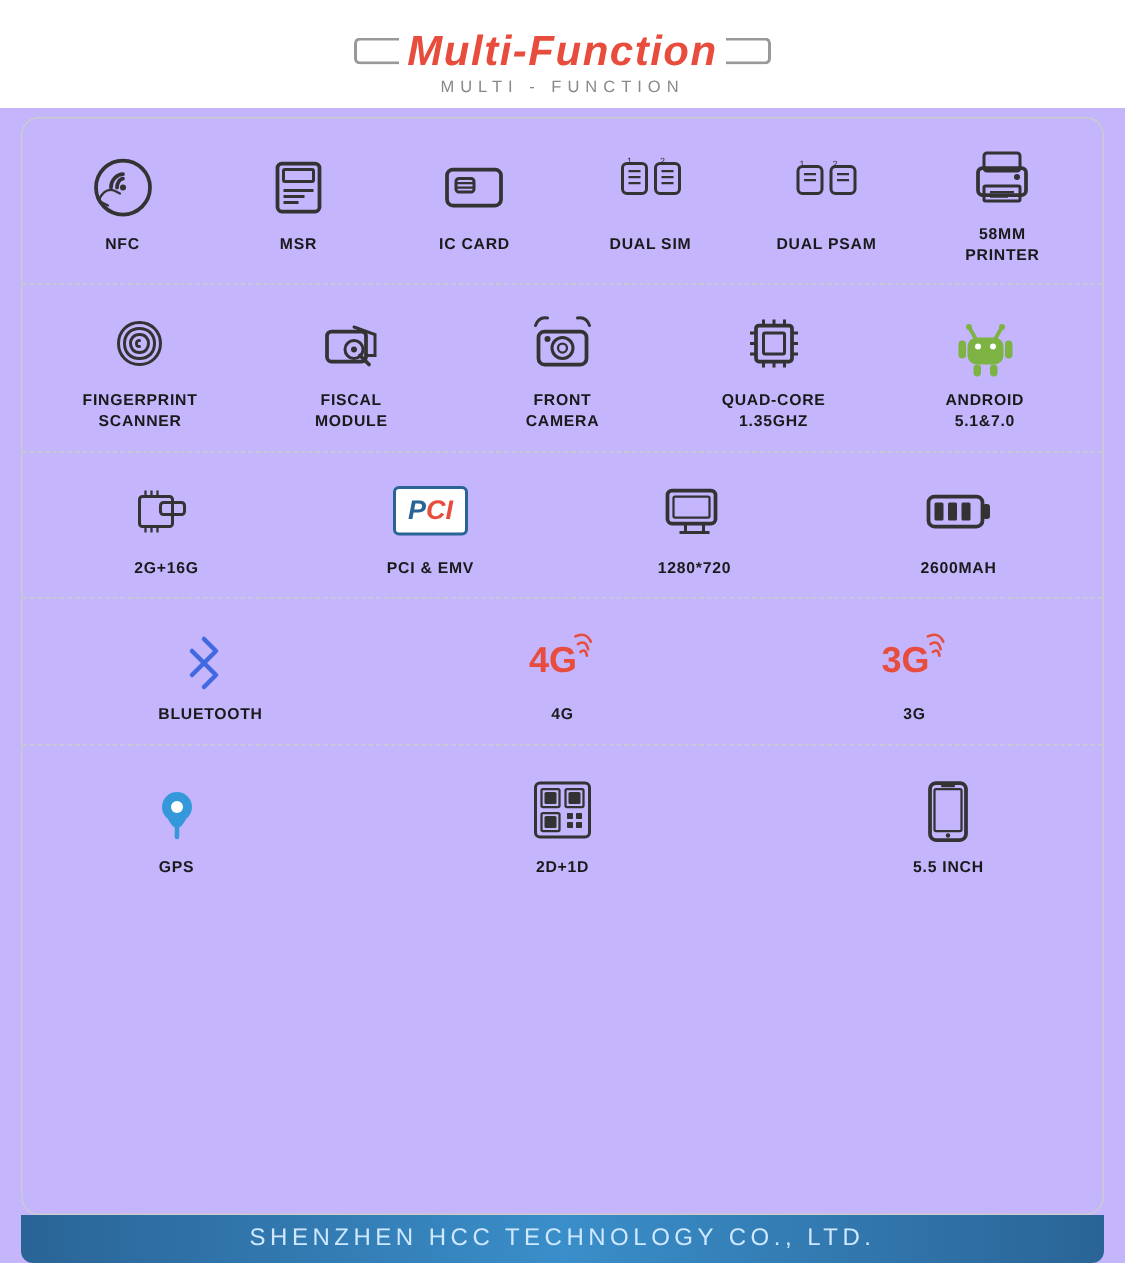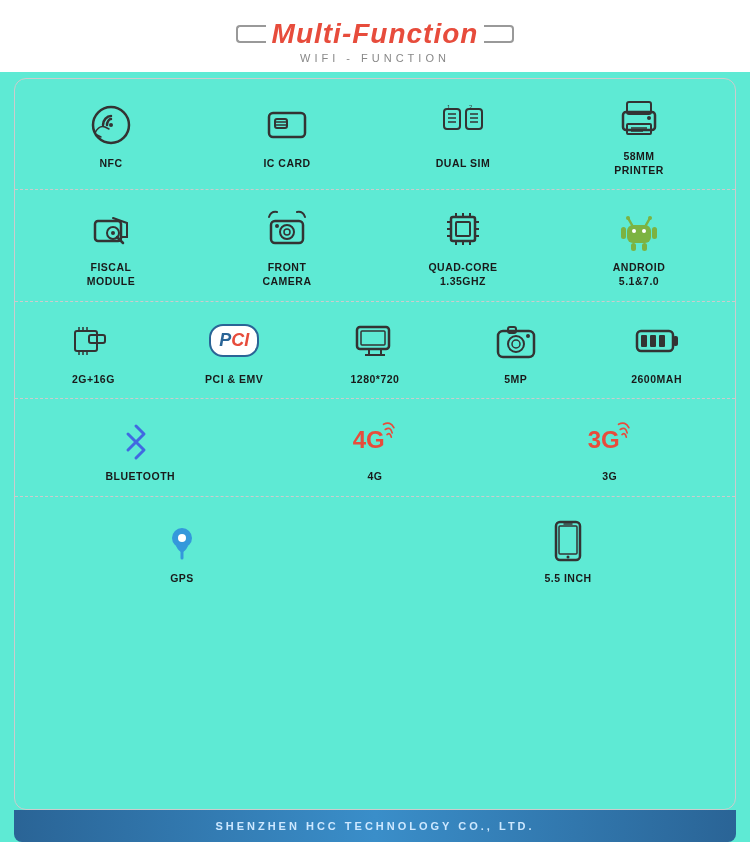--- a/index.html
+++ b/index.html
@@ -6,21 +6,21 @@
     body {
       width: 750px;
       height: 842px;
       background: #f0f0f0;
       font-family: Arial, sans-serif;
       overflow: hidden;
     }
     .main-container {
       width: 750px;
       height: 842px;
-      background: #5eead4;
+      background: #c4b5fd;
       display: flex;
       flex-direction: column;
     }
     .header {
       text-align: center;
       padding: 18px 0 8px 0;
       background: #fff;
     }
     .header-bracket {
       display: flex;
@@ -111,23 +111,23 @@
       background: linear-gradient(90deg, #2a6496 0%, #3a8ec9 50%, #2a6496 100%);
       height: 32px;
       display: flex;
       align-items: center;
       justify-content: center;
       margin: 0 14px;
       border-radius: 0 0 8px 8px;
     }
     .footer-text {
       color: #cde8ff;
-      font-size: 11px;
+      font-size: 16px;
       letter-spacing: 3px;
-      font-weight: 700;
+      font-weight: 400;
     }
     .multicolor-ring {
       width: 42px;
       height: 42px;
       border-radius: 50%;
       background: conic-gradient(red 0deg 60deg, yellow 60deg 120deg, green 120deg 180deg, cyan 180deg 240deg, blue 240deg 300deg, magenta 300deg 360deg);
       position: relative;
     }
     .multicolor-ring::after {
       content: '';
@@ -136,21 +136,21 @@
       left: 50%;
       transform: translate(-50%, -50%);
       width: 18px;
       height: 18px;
       border-radius: 50%;
       background: #fff;
     }
     .pci-badge {
       background: #fff;
       border: 2px solid #2a6496;
-      border-radius: 14px;
+      border-radius: 4px;
       padding: 4px 8px;
       font-size: 18px;
       font-weight: 900;
       color: #2a6496;
       font-style: italic;
     }
     .pci-badge .ci-red { color: #e74c3c; }
   </style>
 </head>
 <body>
@@ -158,39 +158,51 @@
 <div class="main-container">
 
   <div class="header">
     <div class="header-bracket">
       <div class="bracket-left"></div>
       <div class="header-title">
         <span>Multi-</span><span style="color:#e74c3c">Function</span>
       </div>
       <div class="bracket-right"></div>
     </div>
-    <div class="header-subtitle">WIFI - FUNCTION</div>
+    <div class="header-subtitle">MULTI - FUNCTION</div>
   </div>
 
   <div class="content-box">
 
     <div class="feature-row">
       <div class="feature-item">
         <div class="feature-icon">
           <svg viewBox="0 0 48 48" fill="none" xmlns="http://www.w3.org/2000/svg">
             <circle cx="24" cy="24" r="18" stroke="#333" stroke-width="2.5" fill="none"></circle>
             <path d="M16 24 C16 19, 20 15, 24 15" stroke="#333" stroke-width="2.5" fill="none" stroke-linecap="round"></path>
             <path d="M20 24 C20 21, 22 18, 24 18" stroke="#333" stroke-width="2.5" fill="none" stroke-linecap="round"></path>
             <circle cx="24" cy="24" r="2" fill="#333"></circle>
 
             <path d="M8 32 Q12 24 18 26 L22 28" stroke="#333" stroke-width="1.5" fill="none" stroke-linecap="round"></path>
             <path d="M10 34 L14 36" stroke="#333" stroke-width="1.5" fill="none" stroke-linecap="round"></path>
           </svg>
         </div>
         <div class="feature-label">NFC</div>
+      </div>
+      <div class="feature-item">
+        <div class="feature-icon">
+          <svg viewBox="0 0 48 48" fill="none" xmlns="http://www.w3.org/2000/svg">
+            <rect x="10" y="8" width="28" height="32" rx="3" stroke="#333" stroke-width="2.5"></rect>
+            <rect x="14" y="12" width="20" height="8" rx="1" stroke="#333" stroke-width="2"></rect>
+            <line x1="14" y1="26" x2="34" y2="26" stroke="#333" stroke-width="2"></line>
+            <line x1="14" y1="30" x2="28" y2="30" stroke="#333" stroke-width="2"></line>
+            <line x1="14" y1="34" x2="24" y2="34" stroke="#333" stroke-width="2"></line>
+          </svg>
+        </div>
+        <div class="feature-label">MSR</div>
       </div>
       <div class="feature-item">
         <div class="feature-icon">
           <svg viewBox="0 0 48 48" fill="none" xmlns="http://www.w3.org/2000/svg">
             <rect x="6" y="12" width="36" height="24" rx="4" stroke="#333" stroke-width="2.5"></rect>
             <rect x="12" y="18" width="12" height="9" rx="2" stroke="#333" stroke-width="2"></rect>
             <line x1="12" y1="21" x2="24" y2="21" stroke="#333" stroke-width="1.5"></line>
             <line x1="12" y1="24" x2="24" y2="24" stroke="#333" stroke-width="1.5"></line>
           </svg>
         </div>
@@ -210,33 +222,62 @@
             <line x1="31" y1="21" x2="39" y2="21" stroke="#333" stroke-width="1.5"></line>
             <text x="8" y="8" font-size="6" fill="#333">1</text>
             <text x="30" y="8" font-size="6" fill="#333">2</text>
           </svg>
         </div>
         <div class="feature-label">DUAL SIM</div>
       </div>
       <div class="feature-item">
         <div class="feature-icon">
           <svg viewBox="0 0 48 48" fill="none" xmlns="http://www.w3.org/2000/svg">
+            <rect x="5" y="10" width="16" height="18" rx="3" stroke="#333" stroke-width="2"></rect>
+            <line x1="9" y1="15" x2="17" y2="15" stroke="#333" stroke-width="1.5"></line>
+            <line x1="9" y1="19" x2="17" y2="19" stroke="#333" stroke-width="1.5"></line>
+            <rect x="27" y="10" width="16" height="18" rx="3" stroke="#333" stroke-width="2"></rect>
+            <line x1="31" y1="15" x2="39" y2="15" stroke="#333" stroke-width="1.5"></line>
+            <line x1="31" y1="19" x2="39" y2="19" stroke="#333" stroke-width="1.5"></line>
+            <text x="6" y="10" font-size="6" fill="#333">1</text>
+            <text x="28" y="10" font-size="6" fill="#333">2</text>
+          </svg>
+        </div>
+        <div class="feature-label">DUAL PSAM</div>
+      </div>
+      <div class="feature-item">
+        <div class="feature-icon">
+          <svg viewBox="0 0 48 48" fill="none" xmlns="http://www.w3.org/2000/svg">
             <rect x="8" y="18" width="32" height="18" rx="3" stroke="#333" stroke-width="2.5"></rect>
             <rect x="12" y="8" width="24" height="12" rx="2" stroke="#333" stroke-width="2"></rect>
             <rect x="12" y="30" width="24" height="10" rx="1" stroke="#333" stroke-width="2"></rect>
             <line x1="16" y1="34" x2="32" y2="34" stroke="#333" stroke-width="1.5"></line>
             <line x1="16" y1="37" x2="28" y2="37" stroke="#333" stroke-width="1.5"></line>
             <circle cx="34" cy="24" r="2" fill="#333"></circle>
           </svg>
         </div>
         <div class="feature-label">58MM<br>PRINTER</div>
       </div>
     </div>
 
     <div class="feature-row">
+      <div class="feature-item">
+        <div class="feature-icon">
+          <svg viewBox="0 0 48 48" fill="none" xmlns="http://www.w3.org/2000/svg">
+            <path d="M24 10 C16 10, 10 16, 10 24 C10 32, 16 38, 24 38" stroke="#333" stroke-width="2" fill="none" stroke-linecap="round"></path>
+            <path d="M24 14 C18 14, 14 18, 14 24 C14 30, 18 34, 24 34" stroke="#333" stroke-width="2" fill="none" stroke-linecap="round"></path>
+            <path d="M24 18 C20 18, 18 21, 18 24 C18 27, 20 30, 24 30" stroke="#333" stroke-width="2" fill="none" stroke-linecap="round"></path>
+            <path d="M24 22 C22 22, 22 23, 22 24 C22 25, 22 26, 24 26" stroke="#333" stroke-width="2" fill="none" stroke-linecap="round"></path>
+            <path d="M24 10 C32 10, 38 16, 38 24 C38 32, 32 38, 24 38" stroke="#333" stroke-width="2" fill="none" stroke-linecap="round"></path>
+            <path d="M24 14 C30 14, 34 18, 34 24 C34 30, 30 34, 24 34" stroke="#333" stroke-width="2" fill="none" stroke-linecap="round"></path>
+            <path d="M24 18 C28 18, 30 21, 30 24 C30 27, 28 30, 24 30" stroke="#333" stroke-width="2" fill="none" stroke-linecap="round"></path>
+          </svg>
+        </div>
+        <div class="feature-label">FINGERPRINT<br>SCANNER</div>
+      </div>
       <div class="feature-item">
         <div class="feature-icon">
           <svg viewBox="0 0 48 48" fill="none" xmlns="http://www.w3.org/2000/svg">
             <rect x="8" y="16" width="26" height="20" rx="3" stroke="#333" stroke-width="2.5"></rect>
             <path d="M26 13 L40 18 L40 32 L34 32" stroke="#333" stroke-width="2" fill="none" stroke-linecap="round"></path>
             <circle cx="26" cy="28" r="6" stroke="#333" stroke-width="2"></circle>
             <circle cx="26" cy="28" r="2" fill="#333"></circle>
 
             <line x1="30" y1="32" x2="36" y2="38" stroke="#333" stroke-width="2.5" stroke-linecap="round"></line>
           </svg>
@@ -337,32 +378,20 @@
             <line x1="18" y1="32" x2="18" y2="38" stroke="#333" stroke-width="2"></line>
             <line x1="30" y1="32" x2="30" y2="38" stroke="#333" stroke-width="2"></line>
             <line x1="14" y1="38" x2="34" y2="38" stroke="#333" stroke-width="2"></line>
           </svg>
         </div>
         <div class="feature-label">1280*720</div>
       </div>
       <div class="feature-item">
         <div class="feature-icon">
           <svg viewBox="0 0 48 48" fill="none" xmlns="http://www.w3.org/2000/svg">
-            <rect x="6" y="14" width="36" height="26" rx="5" stroke="#333" stroke-width="2.5"></rect>
-            <circle cx="24" cy="27" r="8" stroke="#333" stroke-width="2"></circle>
-            <circle cx="24" cy="27" r="4" stroke="#333" stroke-width="1.5"></circle>
-            <rect x="16" y="10" width="8" height="6" rx="2" stroke="#333" stroke-width="2"></rect>
-            <circle cx="36" cy="19" r="2" fill="#333"></circle>
-          </svg>
-        </div>
-        <div class="feature-label">5MP</div>
-      </div>
-      <div class="feature-item">
-        <div class="feature-icon">
-          <svg viewBox="0 0 48 48" fill="none" xmlns="http://www.w3.org/2000/svg">
             <rect x="4" y="14" width="36" height="20" rx="4" stroke="#333" stroke-width="2.5"></rect>
             <rect x="40" y="19" width="5" height="10" rx="2" fill="#333"></rect>
 
             <rect x="8" y="18" width="6" height="12" rx="1" fill="#333"></rect>
             <rect x="17" y="18" width="6" height="12" rx="1" fill="#333"></rect>
             <rect x="26" y="18" width="6" height="12" rx="1" fill="#333"></rect>
           </svg>
         </div>
         <div class="feature-label">2600MAH</div>
       </div>
@@ -414,20 +443,39 @@
             <path d="M24 32 L24 42" stroke="#3498db" stroke-width="3" stroke-linecap="round"></path>
             <path d="M18 30 Q24 42 30 30" fill="#3498db" stroke="none"></path>
             <circle cx="24" cy="22" r="4" fill="white"></circle>
           </svg>
         </div>
         <div class="feature-label">GPS</div>
       </div>
       <div class="feature-item">
         <div class="feature-icon">
           <svg viewBox="0 0 48 48" fill="none" xmlns="http://www.w3.org/2000/svg">
+            <rect x="6" y="6" width="36" height="36" rx="3" stroke="#333" stroke-width="2"></rect>
+
+            <rect x="10" y="10" width="12" height="12" rx="1" stroke="#333" stroke-width="1.5"></rect>
+            <rect x="26" y="10" width="12" height="12" rx="1" stroke="#333" stroke-width="1.5"></rect>
+            <rect x="10" y="26" width="12" height="12" rx="1" stroke="#333" stroke-width="1.5"></rect>
+            <rect x="12" y="12" width="8" height="8" fill="#333" rx="1"></rect>
+            <rect x="28" y="12" width="8" height="8" fill="#333" rx="1"></rect>
+            <rect x="12" y="28" width="8" height="8" fill="#333" rx="1"></rect>
+            <rect x="27" y="26" width="4" height="4" fill="#333" rx="0.5"></rect>
+            <rect x="33" y="26" width="4" height="4" fill="#333" rx="0.5"></rect>
+            <rect x="27" y="32" width="4" height="4" fill="#333" rx="0.5"></rect>
+            <rect x="33" y="32" width="4" height="4" fill="#333" rx="0.5"></rect>
+          </svg>
+        </div>
+        <div class="feature-label">2D+1D</div>
+      </div>
+      <div class="feature-item">
+        <div class="feature-icon">
+          <svg viewBox="0 0 48 48" fill="none" xmlns="http://www.w3.org/2000/svg">
             <rect x="12" y="6" width="24" height="38" rx="4" stroke="#333" stroke-width="2.5"></rect>
             <rect x="15" y="10" width="18" height="28" rx="1" stroke="#333" stroke-width="1.5"></rect>
             <circle cx="24" cy="41" r="1.5" fill="#333"></circle>
             <line x1="20" y1="8" x2="28" y2="8" stroke="#333" stroke-width="1.5" stroke-linecap="round"></line>
           </svg>
         </div>
         <div class="feature-label">5.5 INCH</div>
       </div>
     </div>
 

